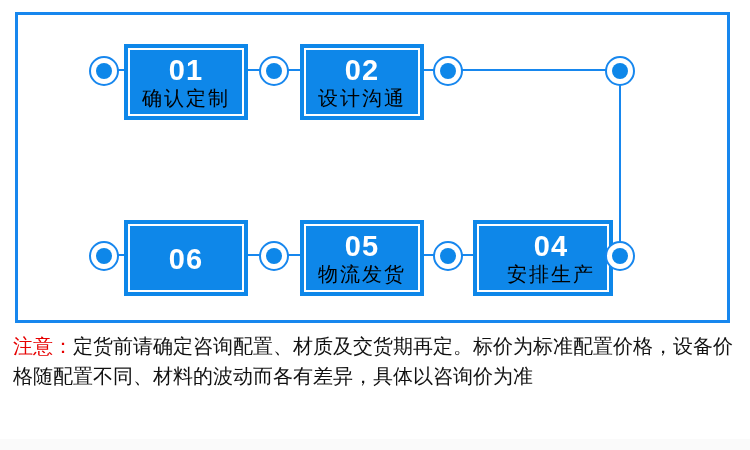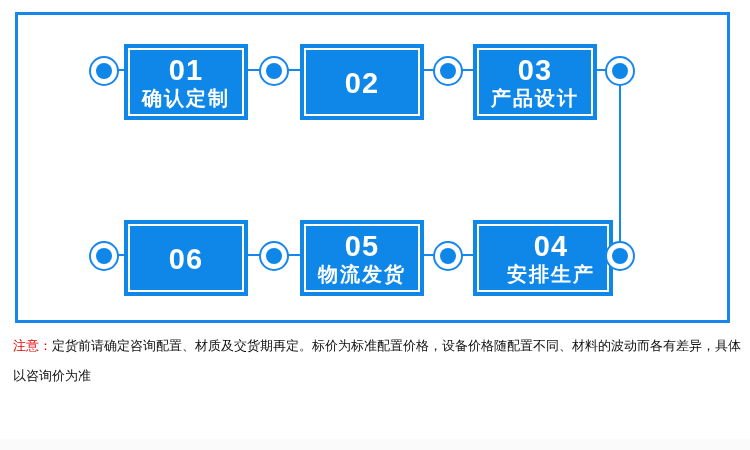--- a/index.html
+++ b/index.html
@@ -19,31 +19,31 @@
   }
   .inner-border{
     position:absolute;left:4px;top:4px;right:4px;bottom:4px;
     border:2px solid #fdfeff;pointer-events:none;
   }
   .step-number{
     color:#ffffff;font-size:29px;font-weight:bold;line-height:30px;
     letter-spacing:1px;margin-top:2px;
   }
   .step-label{
-    color:#ffffff;font-size:20px;line-height:26px;letter-spacing:2px;font-weight:bold;
+    color:#000000;font-size:20px;line-height:26px;letter-spacing:2px;
   }
   .node{
     position:absolute;width:30px;height:30px;border-radius:50%;
     background:#ffffff;border:2px solid #1787ee;box-sizing:border-box;
     display:flex;align-items:center;justify-content:center;z-index:3;
   }
   .node-dot{width:16px;height:16px;border-radius:50%;background:#0e87e9;}
   .note{
     position:absolute;left:13px;top:331px;width:729px;
-    font-size:13px;line-height:30px;color:#111111;text-align:left;
+    font-size:20px;line-height:30px;color:#111111;text-align:left;
   }
   .note-prefix{color:#e60000;}
   .bottom-bar{
     position:absolute;left:0;top:439px;width:750px;height:11px;background:#fafafa;
   }
 </style>
 </head>
 <body>
 
 <div class="canvas">
@@ -55,25 +55,21 @@
   <div class="vline" style="left:619px;top:70px;height:186px;"></div>
 
   <div class="step-box" style="left:124px;top:44px;">
     <div class="inner-border"></div>
     <div class="step-number">01</div>
     <div class="step-label">确认定制</div>
   </div>
   <div class="step-box" style="left:300px;top:44px;">
     <div class="inner-border"></div>
     <div class="step-number">02</div>
-  </div>
-  <div class="step-box" style="left:473px;top:44px;">
-    <div class="inner-border"></div>
-    <div class="step-number">03</div>
-    <div class="step-label">产品设计</div>
+    <div class="step-label">设计沟通</div>
   </div>
 
   <div class="step-box" style="left:124px;top:220px;">
     <div class="inner-border"></div>
     <div class="step-number">06</div>
   </div>
   <div class="step-box" style="left:300px;top:220px;">
     <div class="inner-border"></div>
     <div class="step-number">05</div>
     <div class="step-label">物流发货</div>

